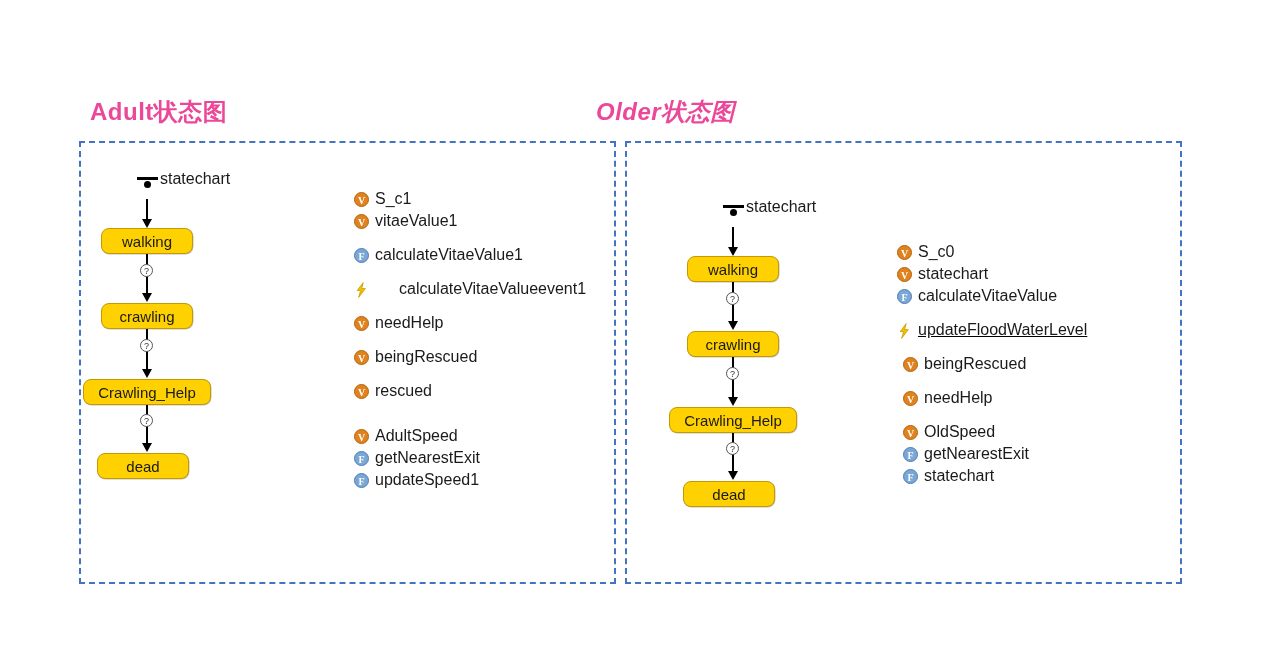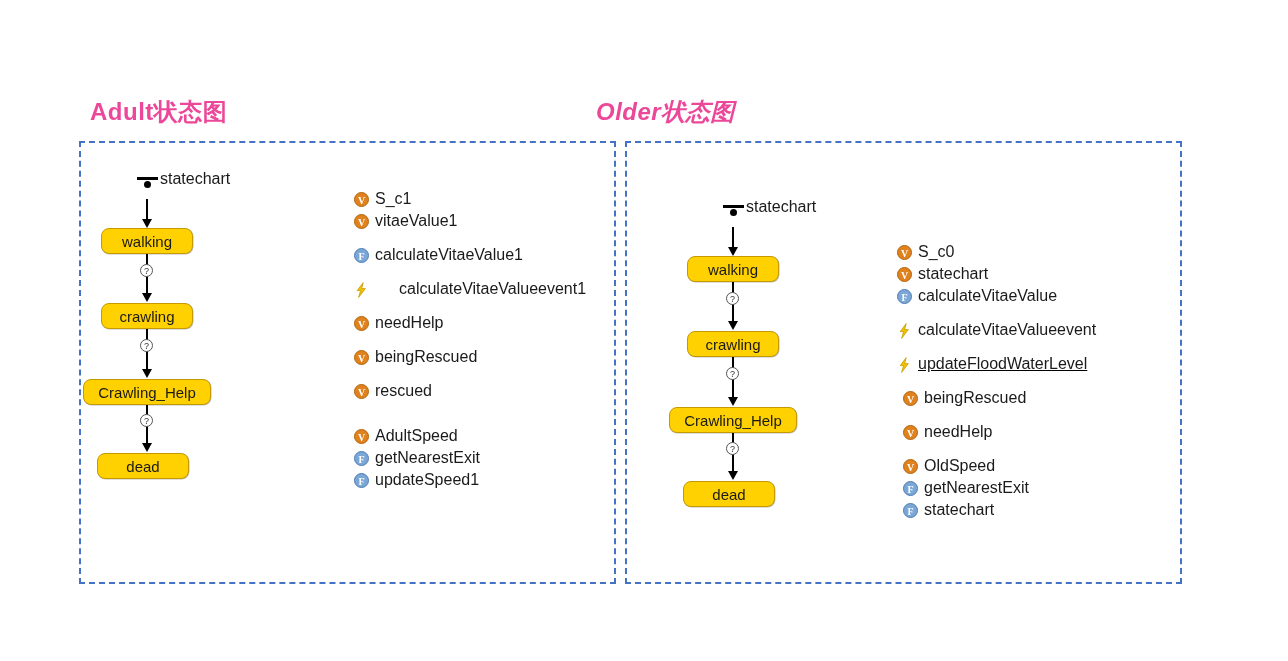--- a/index.html
+++ b/index.html
@@ -268,28 +268,20 @@
         <span class="txt">S_c0</span>
       </div>
       <div class="legend-item">
         <span class="ico ico-var">V</span>
         <span class="txt">statechart</span>
       </div>
       <div class="legend-item">
         <span class="ico ico-func">F</span>
         <span class="txt">calculateVitaeValue</span>
       </div>
-      <div class="legend-item" style="margin-top: 12px;">
-        <span class="ico ico-event">
-          <svg width="15" height="16" viewBox="0 0 15 16">
-            <path d="M9.2 0.6 L3.2 8.6 L6.6 8.6 L4.6 15.4 L11.4 6.6 L7.7 6.6 Z" fill="#F2C200" stroke="#C79A00" stroke-width="0.8" stroke-linejoin="round"></path>
-          </svg>
-        </span>
-        <span class="txt">calculateVitaeValueevent</span>
-      </div>
       <div class="legend-item" style="margin-top: 12px; text-decoration: underline;">
         <span class="ico ico-event">
           <svg width="15" height="16" viewBox="0 0 15 16">
             <path d="M9.2 0.6 L3.2 8.6 L6.6 8.6 L4.6 15.4 L11.4 6.6 L7.7 6.6 Z" fill="#F2C200" stroke="#C79A00" stroke-width="0.8" stroke-linejoin="round"></path>
           </svg>
         </span>
         <span class="txt">updateFloodWaterLevel</span>
       </div>
       <div class="legend-item" style="margin-top: 12px; margin-left: 6px;">
         <span class="ico ico-var">V</span>

